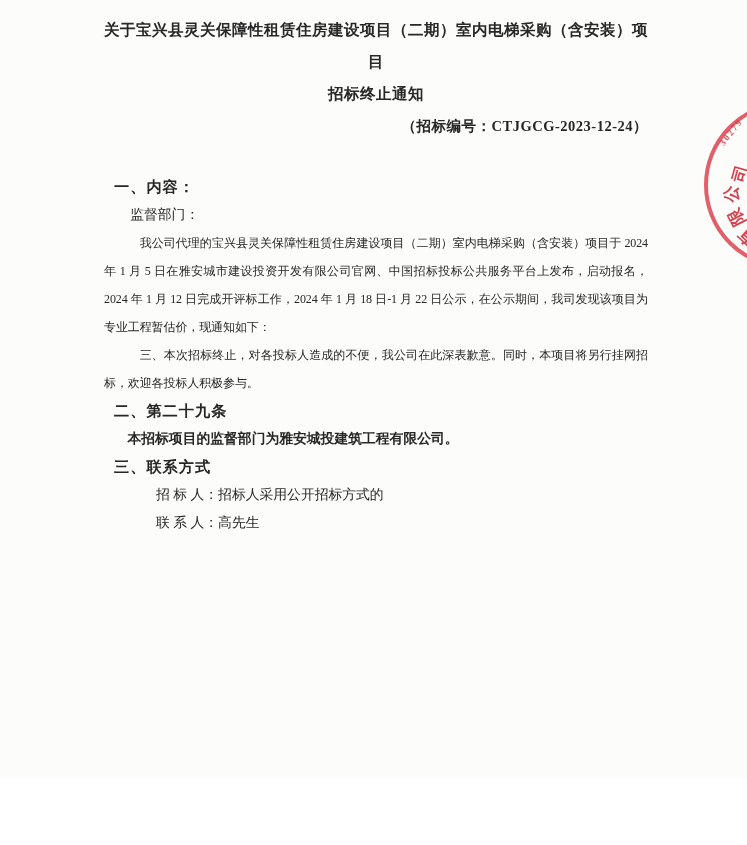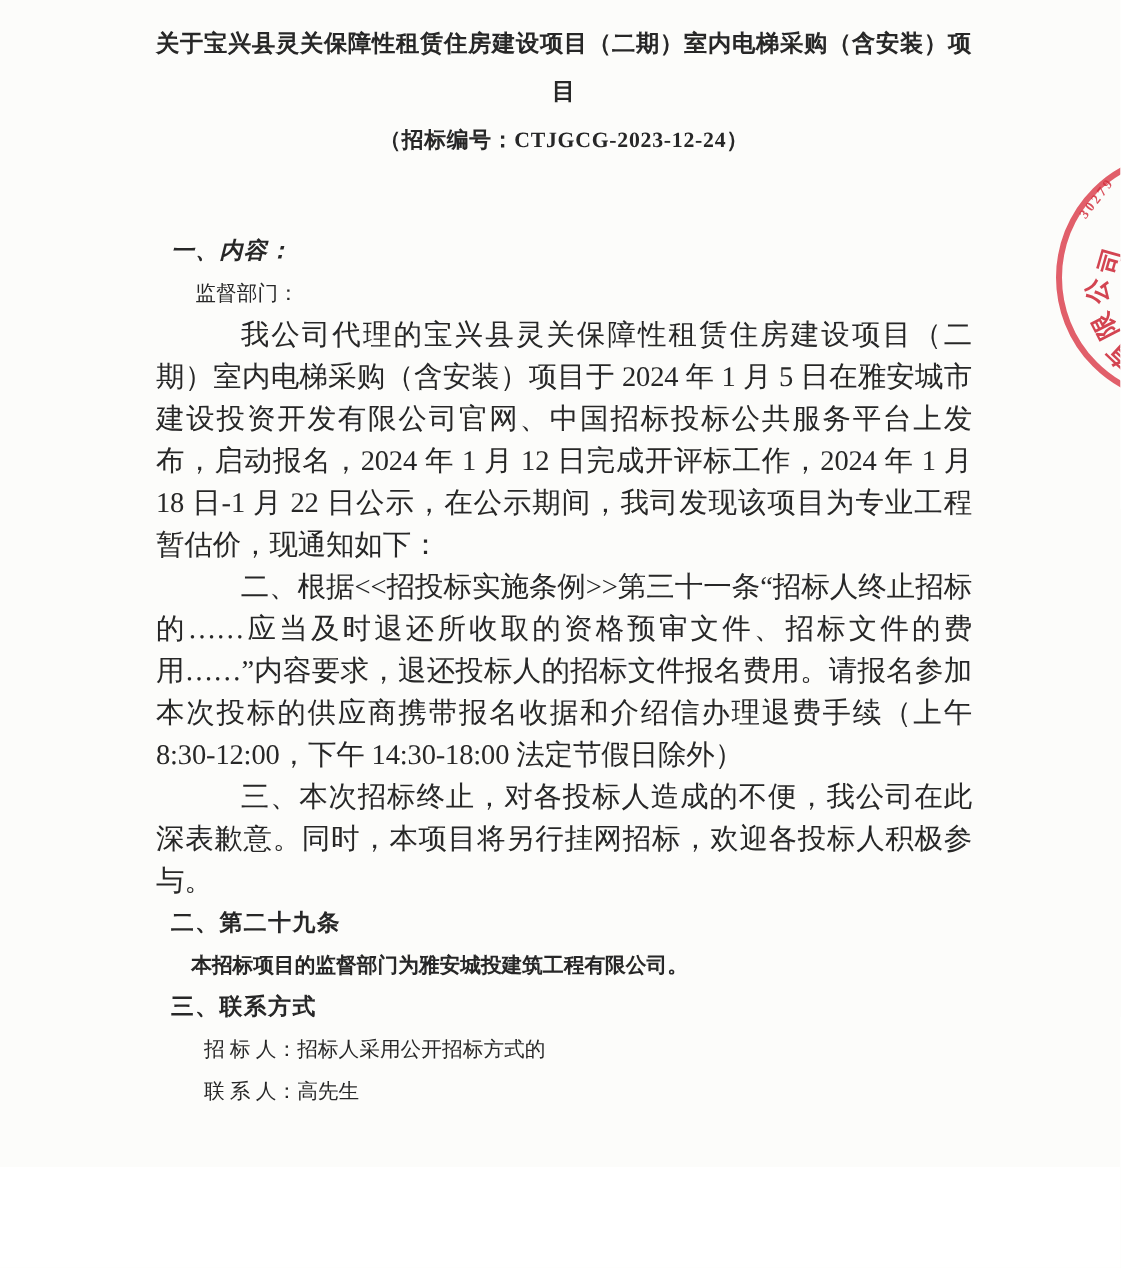--- a/index.html
+++ b/index.html
@@ -18,57 +18,57 @@
     font-size: 15.5px;
     font-weight: bold;
     line-height: 32px;
     text-align: center;
     letter-spacing: 0.5px;
   }
   .title-code {
     font-size: 14.5px;
     font-weight: bold;
     line-height: 32px;
-    text-align: center;
+    text-align: right;
     letter-spacing: 0.5px;
   }
   .h {
     font-size: 15.2px;
     font-weight: bold;
     line-height: 28px;
     padding-left: 10px;
     letter-spacing: 1px;
   }
-  .h-first { margin-top: 44px; font-style: italic; }
+  .h-first { margin-top: 31px; }
   p { margin: 0; }
   .salute {
     font-size: 13.8px;
     line-height: 28px;
     text-indent: 1.9em;
   }
   .para {
-    font-size: 19px;
+    font-size: 12px;
     line-height: 28px;
     text-indent: 2.97em;
     text-align: justify;
     letter-spacing: -0.1px;
   }
   .single {
     font-size: 13.8px;
     line-height: 28px;
     text-indent: 1.7em;
     font-weight: bold;
   }
   .contact-row {
     font-size: 13.8px;
     line-height: 28px;
     padding-left: 32px;
     white-space: pre;
   }
-  .contact-label { white-space: pre; }
+  .contact-label { white-space: pre; margin-left: 20px; }
   
   .stamp {
     position: absolute;
     left: 704px;
     top: 101px;
     width: 168px;
     height: 168px;
     box-sizing: border-box;
     border: 4px solid rgba(219, 60, 74, 0.82);
     border-radius: 50%;
@@ -102,27 +102,27 @@
   .sc2 { left: 20px; top: 103px; transform: rotate(-117deg); }
   .sc3 { left: 30px; top: 123px; transform: rotate(-137deg); }
 </style>
 </head>
 <body>
 
 <div class="page">
 
   <div>
     <div class="title-line">关于宝兴县灵关保障性租赁住房建设项目（二期）室内电梯采购（含安装）项目</div>
+    <div class="title-line">招标终止通知</div>
     <div class="title-code">（招标编号：CTJGCG-2023-12-24）</div>
   </div>
 
   <div class="h h-first">一、内容：</div>
   <p class="salute">监督部门：</p>
   <p class="para">我公司代理的宝兴县灵关保障性租赁住房建设项目（二期）室内电梯采购（含安装）项目于 2024 年 1 月 5 日在雅安城市建设投资开发有限公司官网、中国招标投标公共服务平台上发布，启动报名，2024 年 1 月 12 日完成开评标工作，2024 年 1 月 18 日-1 月 22 日公示，在公示期间，我司发现该项目为专业工程暂估价，现通知如下：</p>
-  <p class="para">二、根据&lt;&lt;招投标实施条例&gt;&gt;第三十一条“招标人终止招标的……应当及时退还所收取的资格预审文件、招标文件的费用……”内容要求，退还投标人的招标文件报名费用。请报名参加本次投标的供应商携带报名收据和介绍信办理退费手续（上午 8:30-12:00，下午 14:30-18:00 法定节假日除外）</p>
   <p class="para">三、本次招标终止，对各投标人造成的不便，我公司在此深表歉意。同时，本项目将另行挂网招标，欢迎各投标人积极参与。</p>
 
   <div class="h">二、第二十九条</div>
   <p class="single">本招标项目的监督部门为雅安城投建筑工程有限公司。</p>
 
   <div class="h">三、联系方式</div>
 
   <div class="contact-row"><span class="contact-label">招 标 人：</span><span class="contact-value">招标人采用公开招标方式的</span></div>
   <div class="contact-row"><span class="contact-label">联 系 人：</span><span class="contact-value">高先生</span></div>
 

